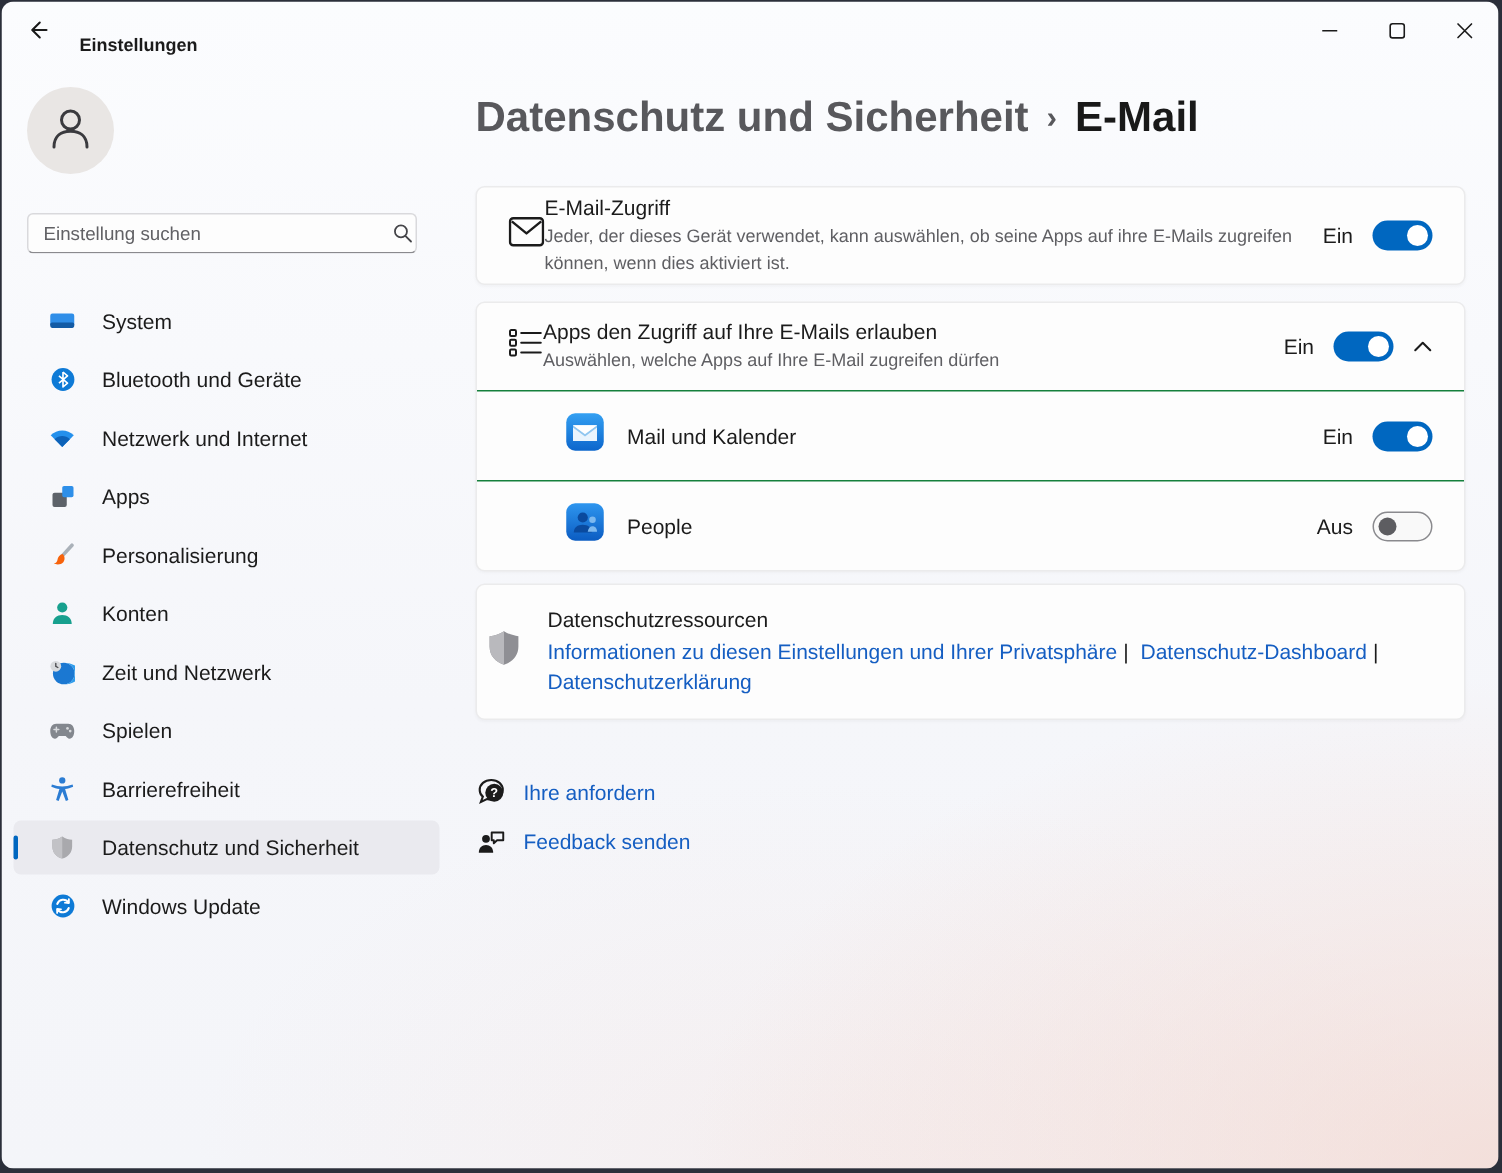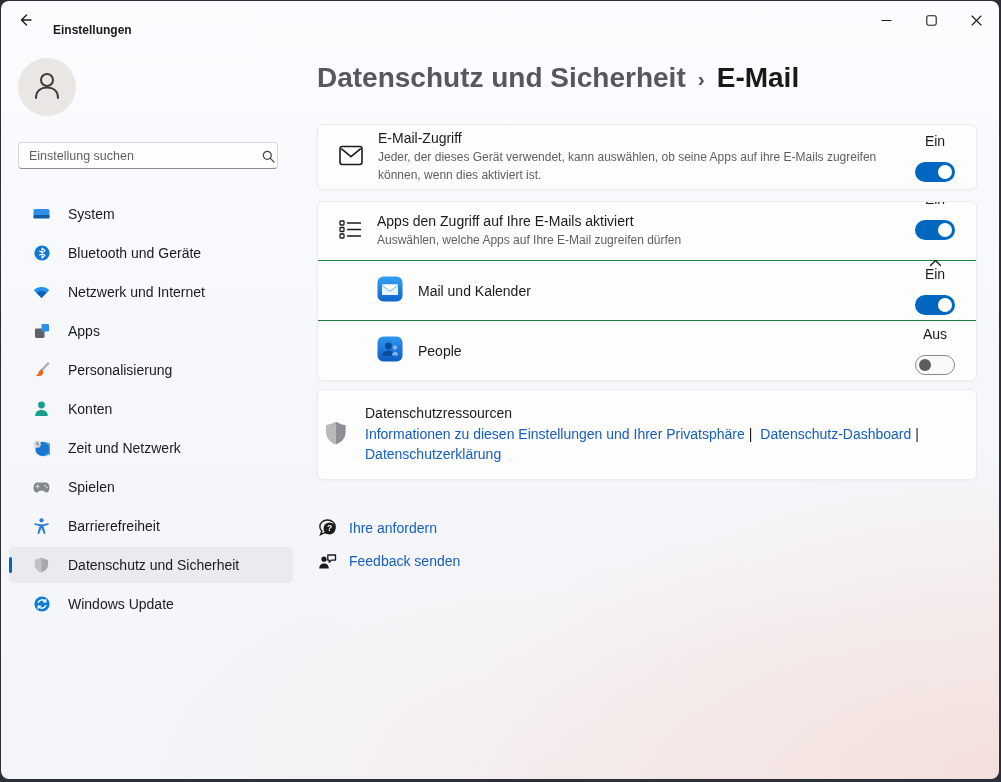--- a/index.html
+++ b/index.html
@@ -50,24 +50,24 @@
     border-radius:2px; background:#0067C0; }
   
   .main { width:660px; margin-left:16px; }
   .breadcrumb { display:flex; align-items:center; margin-top:18px; margin-bottom:27px; height:38px; }
   .crumb-parent { font-size:28px; font-weight:600; color:#58585c; cursor:pointer; }
   .crumb-sep { font-size:21px; color:#58585c; margin:0 12px; padding-top:2px; }
   .crumb-current { font-size:28px; font-weight:bold; color:#191919; }
   .card { background:#fdfdfd; border:1px solid #ebebec; border-radius:6px;
     box-shadow:0 1px 2px rgba(0,0,0,0.03); }
   .row { display:flex; align-items:center; padding:0 21px; }
-  .row .txt { margin-left:15px; }
+  .row .txt { }
   .row .title { font-size:14px; color:#1b1b1b; }
   .row .desc { font-size:12px; color:#5f5f63; margin-top:3px; max-width:505px; line-height:1.45; }
-  .row .right { margin-left:auto; display:flex; align-items:center; gap:13px;flex-direction:column; }
+  .row .right { margin-left:auto; display:flex; align-items:center; gap:13px; }
   .state-lbl { font-size:14px; color:#1b1b1b; }
   .card-email { height:66px; margin-bottom:11px; }
   .card-email .row { height:100%; }
   .expander { overflow:hidden; }
   .exp-header { height:58px; cursor:pointer; }
   .app-row { height:60px; border-top:1px solid #15803d; padding-left:59px; }
   .app-row .app-name { font-size:14px; color:#1b1b1b; margin-left:15px; }
   
   .toggle { width:40px; height:20px; border-radius:10px; position:relative; cursor:pointer; }
   .toggle.on { background:#0067C0; }
@@ -286,21 +286,21 @@
         <div class="row exp-header">
           <span>
             <svg width="23" height="21" viewBox="0 0 23 21">
                 <rect x="1" y="2" width="4" height="4" rx="0.8" fill="none" stroke="#1b1b1b" stroke-width="1.3"></rect>
                 <rect x="1" y="8.5" width="4" height="4" rx="0.8" fill="none" stroke="#1b1b1b" stroke-width="1.3"></rect>
                 <rect x="1" y="15" width="4" height="4" rx="0.8" fill="none" stroke="#1b1b1b" stroke-width="1.3"></rect>
                 <path d="M8.5 4 H21.5 M8.5 10.5 H21.5 M8.5 17 H21.5" stroke="#1b1b1b" stroke-width="1.4" stroke-linecap="round"></path>
               </svg>
           </span>
           <div class="txt">
-            <div class="title">Apps den Zugriff auf Ihre E-Mails aktiviert</div>
+            <div class="title">Apps den Zugriff auf Ihre E-Mails erlauben</div>
             <div class="desc">Auswählen, welche Apps auf Ihre E-Mail zugreifen dürfen</div>
           </div>
           <div class="right">
             <span class="state-lbl">Ein</span>
             <div class="toggle on">
                 <div class="knob"></div>
               </div>
             <span>
               <svg width="13" height="8" viewBox="0 0 13 8">
                   <path d="M1.5 6.5 L6.5 1.5 L11.5 6.5" fill="none" stroke="#1b1b1b" stroke-width="1.4" stroke-linecap="round" stroke-linejoin="round"></path>

